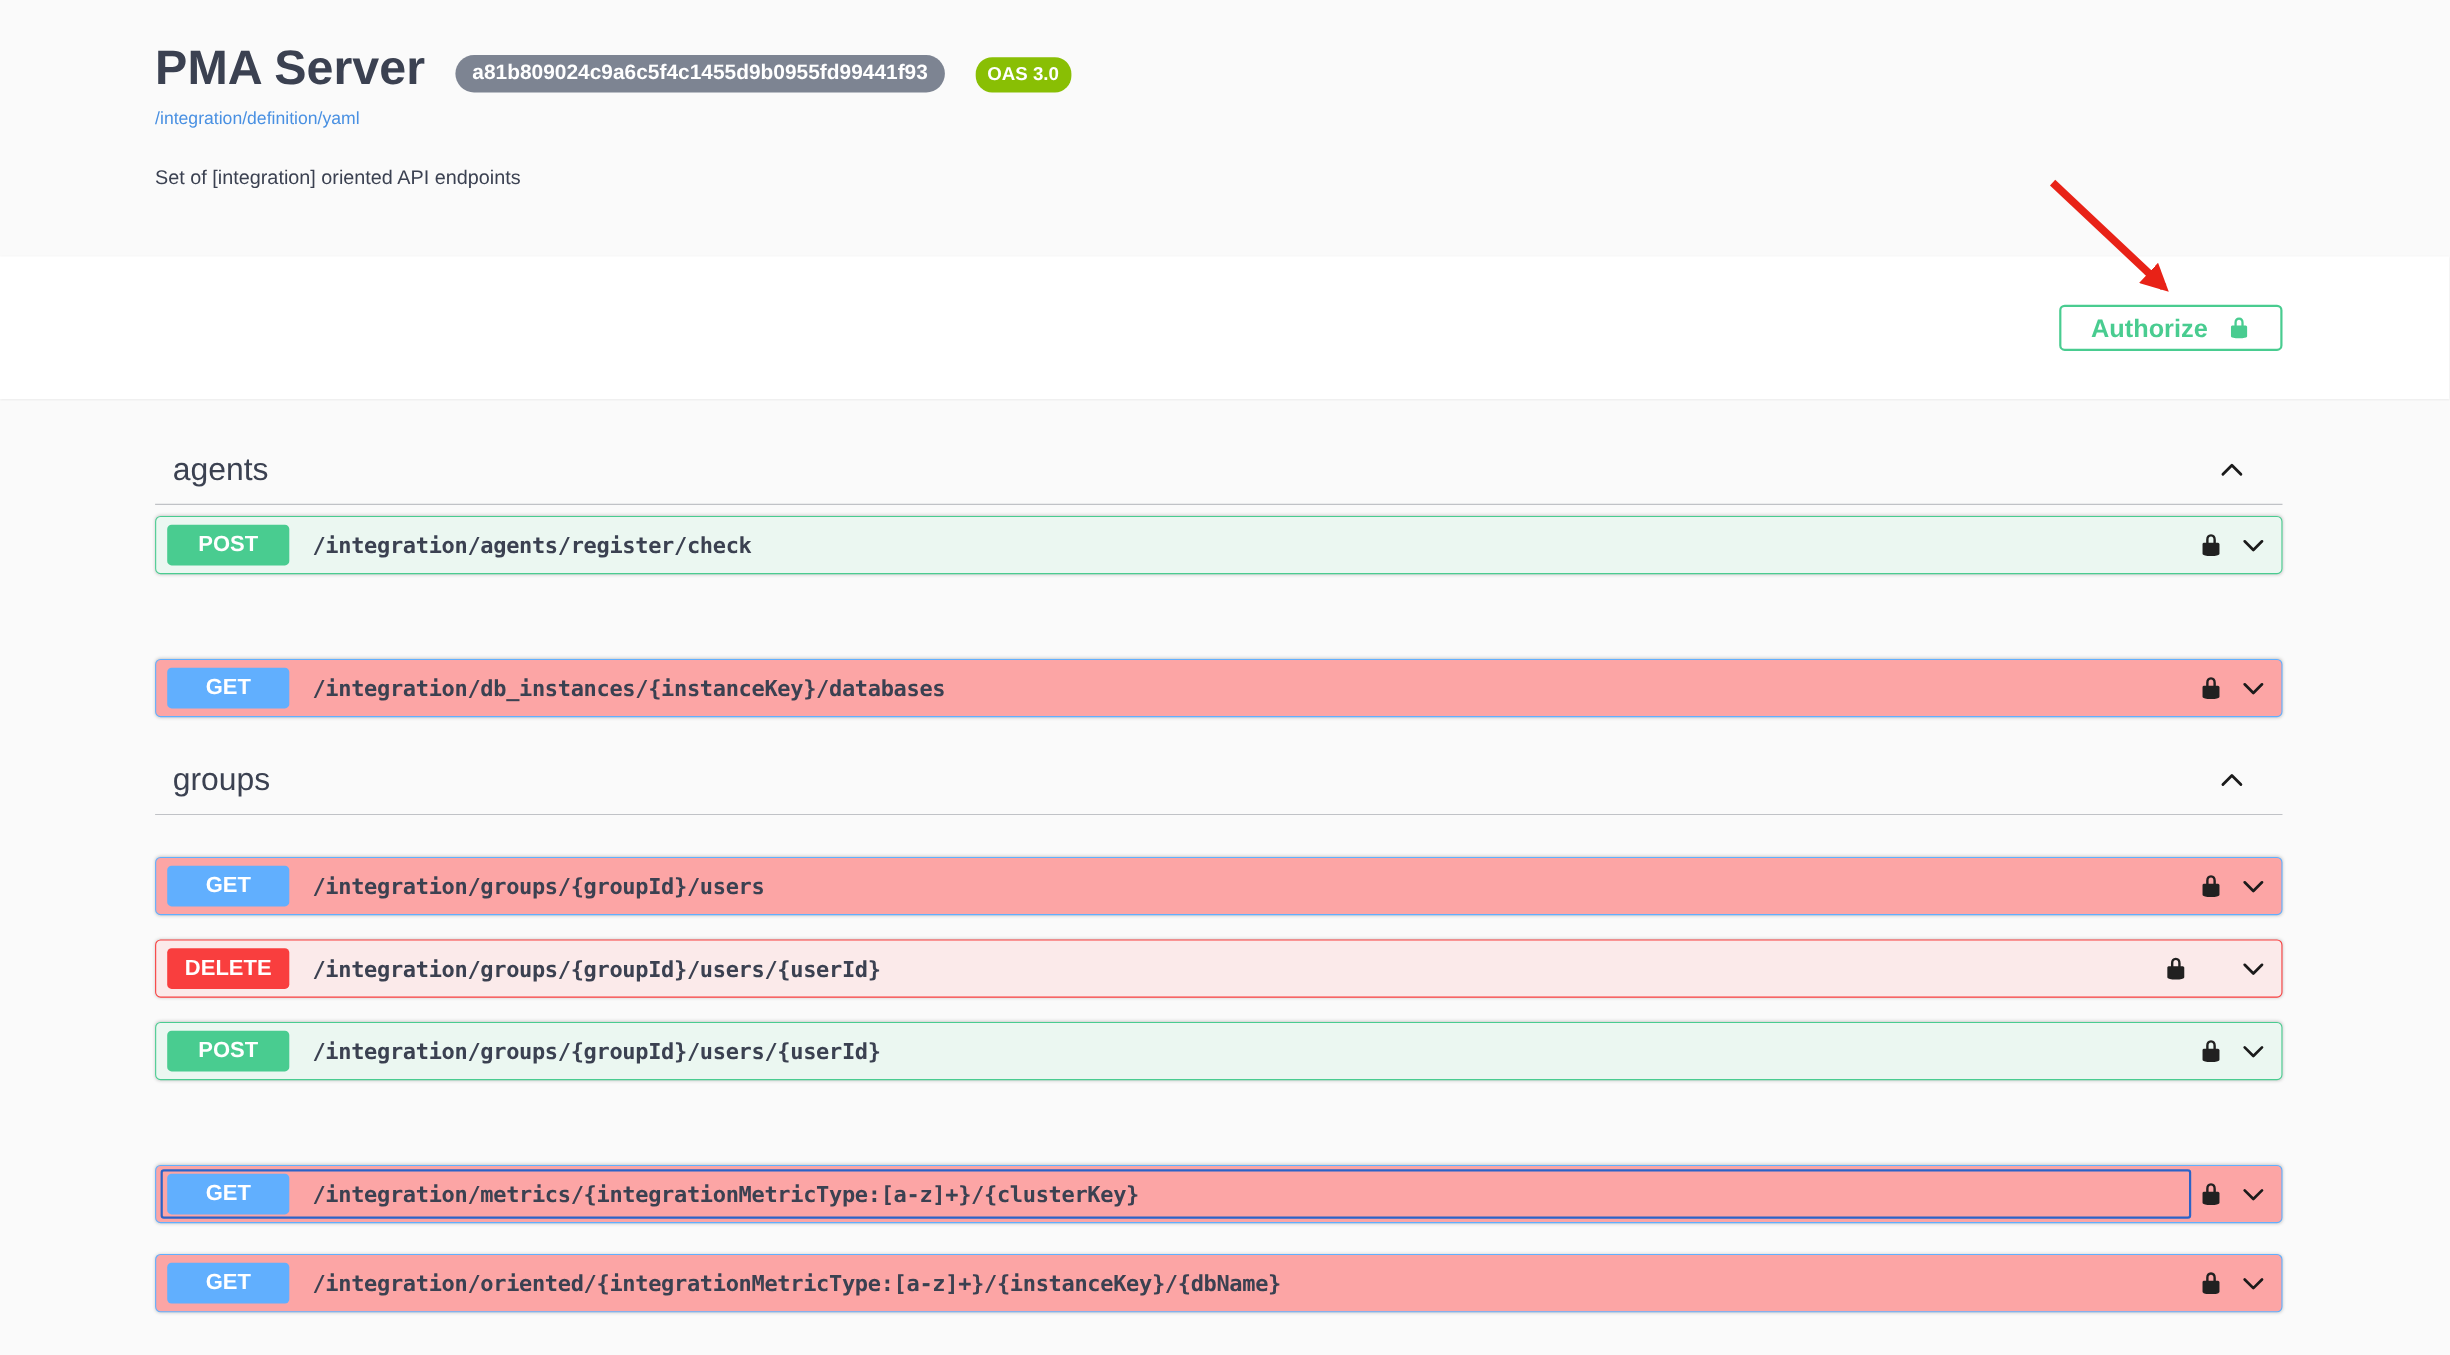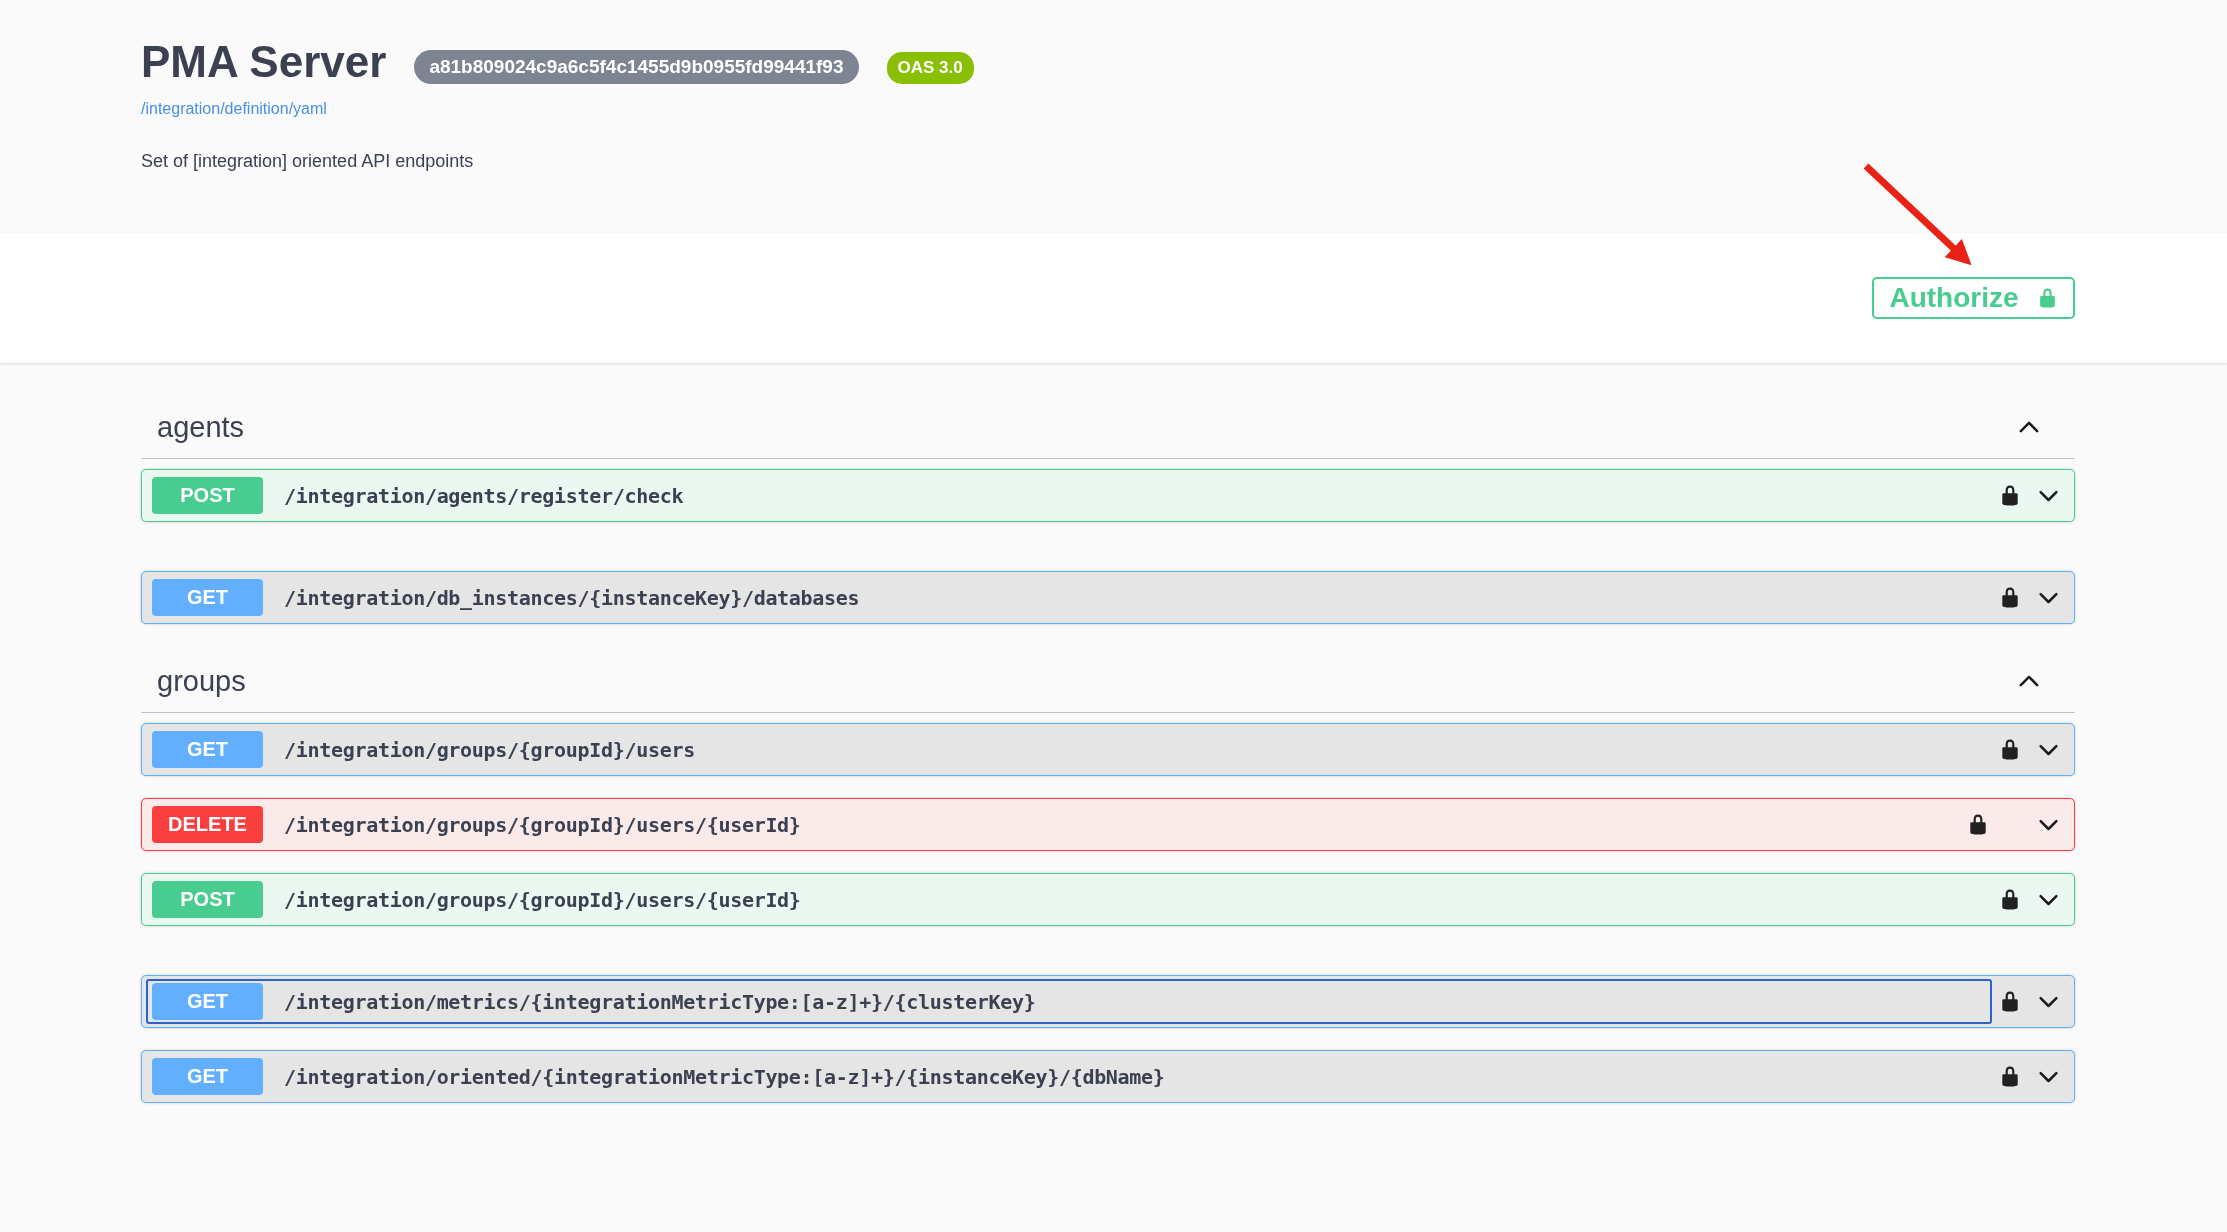--- a/index.html
+++ b/index.html
@@ -27,21 +27,21 @@
   .spec-link { display:inline-block; margin-top:16px; font-size:16px; color:var(--link_blue,#4990e2); text-decoration:none; cursor:pointer; }
   .description { margin:33px 0 0; font-size:18px; }
 
   
   .scheme-section { height:130px; background:var(--panel_bg,#ffffff); box-shadow:0 1px 2px rgba(0,0,0,.15); }
   .scheme-inner { height:100%; display:flex; align-items:center; justify-content:flex-end; }
   .authorize-btn {
     display:flex; align-items:center; justify-content:center; gap:18px;
     width:203px; height:42px; background:transparent;
     border:2px solid var(--authorize_green,#49cc90); border-radius:5px;
-    color:var(--authorize_green,#49cc90); font-family:inherit; font-size:28px; font-weight:bold;
+    color:var(--authorize_green,#49cc90); font-family:inherit; font-size:23px; font-weight:bold;
     cursor:pointer;
   }
   .authorize-btn svg { display:block; }
 
   
   .red-arrow { position:absolute; left:1852px; top:156px; pointer-events:none; z-index:5; }
   .red-arrow line { stroke:var(--arrow_red,#e82217); }
   .red-arrow marker path { fill:var(--arrow_red,#e82217); }
 
   
@@ -55,21 +55,21 @@
   .tag-title { margin:0; font-size:29px; font-weight:normal; line-height:36px; color:var(--text_dark,#3b4151); }
   .collapse-btn { width:48px; height:36px; display:flex; align-items:center; justify-content:center;
     background:none; border:none; padding:0; cursor:pointer; color:#1b1b1b; }
 
   .oplist { padding-top:10px; }
   .opblock {
     display:flex; align-items:center; height:53px; margin-bottom:22px;
     border:1px solid; border-radius:5px; padding:0 6px 0 4px;
     box-shadow:0 0 3px rgba(0,0,0,.19);
   }
-  .opblock.get    { border-color:var(--get,#61affe);    background:#e5e5e5; }
+  .opblock.get    { border-color:var(--get,#61affe);    background:#fca5a5;margin-top:28px; }
   .opblock.post   { border-color:var(--post,#49cc90);   background:#ebf7f1; }
   .opblock.delete { border-color:var(--delete,#f93e3e); background:#fbeaea;gap:32px; }
 
   .op-summary {
     flex:1; display:flex; align-items:center; gap:21px; height:45px;
     background:none; border:2px solid transparent; border-radius:3px;
     padding:0 0 0 4px; text-align:left; cursor:pointer; font-family:inherit;
   }
   .opblock.focused .op-summary { border-color:var(--focus_blue,#2b63c7); }
 

